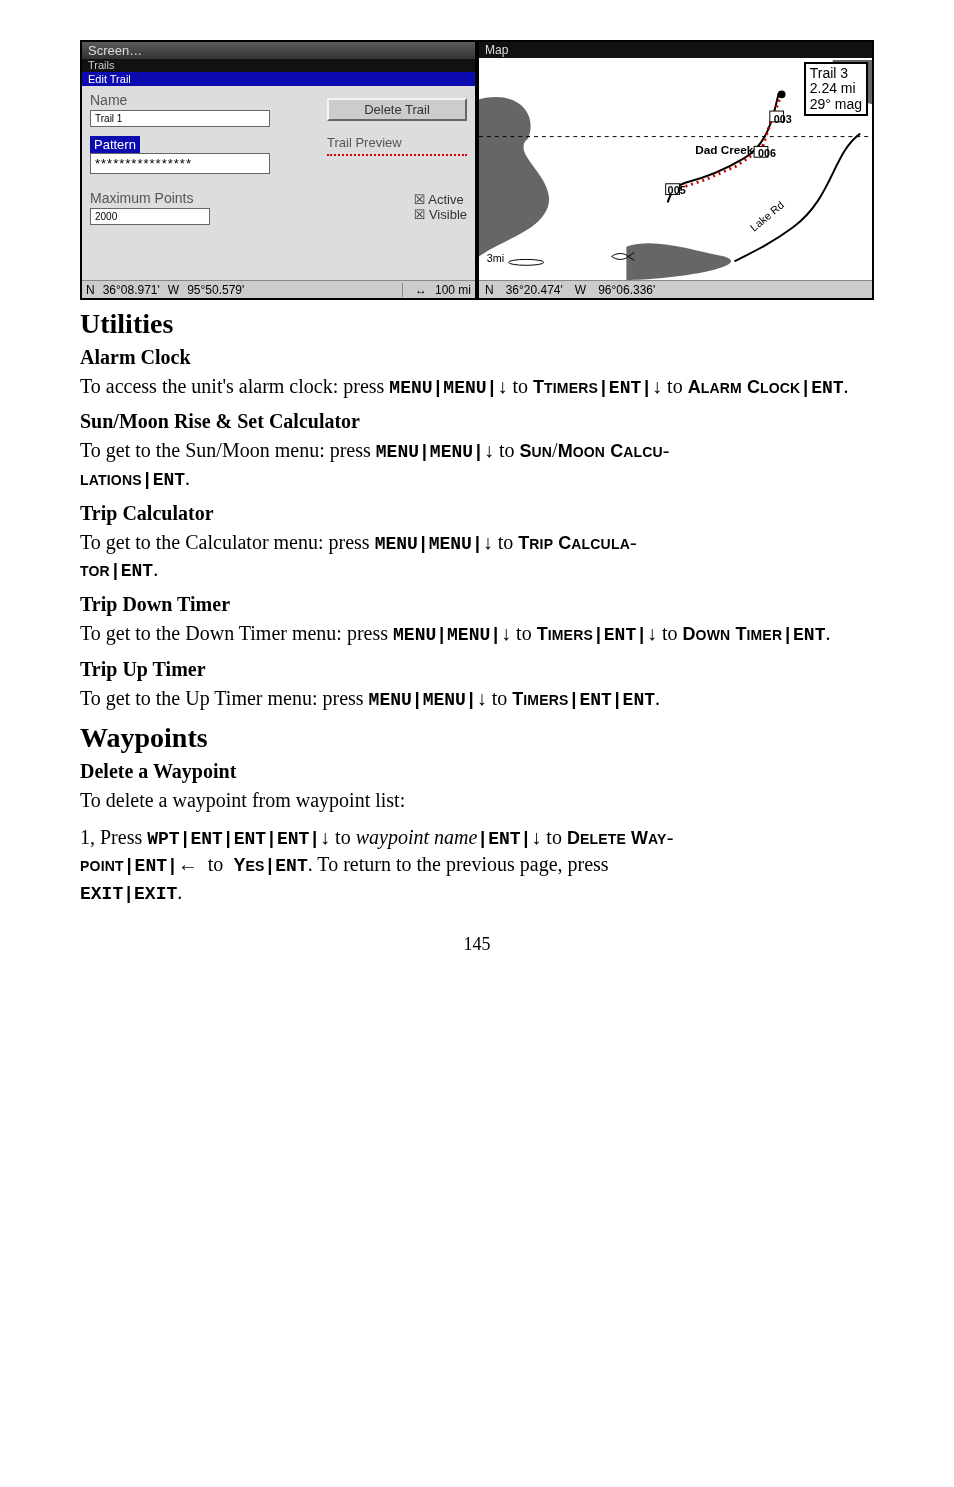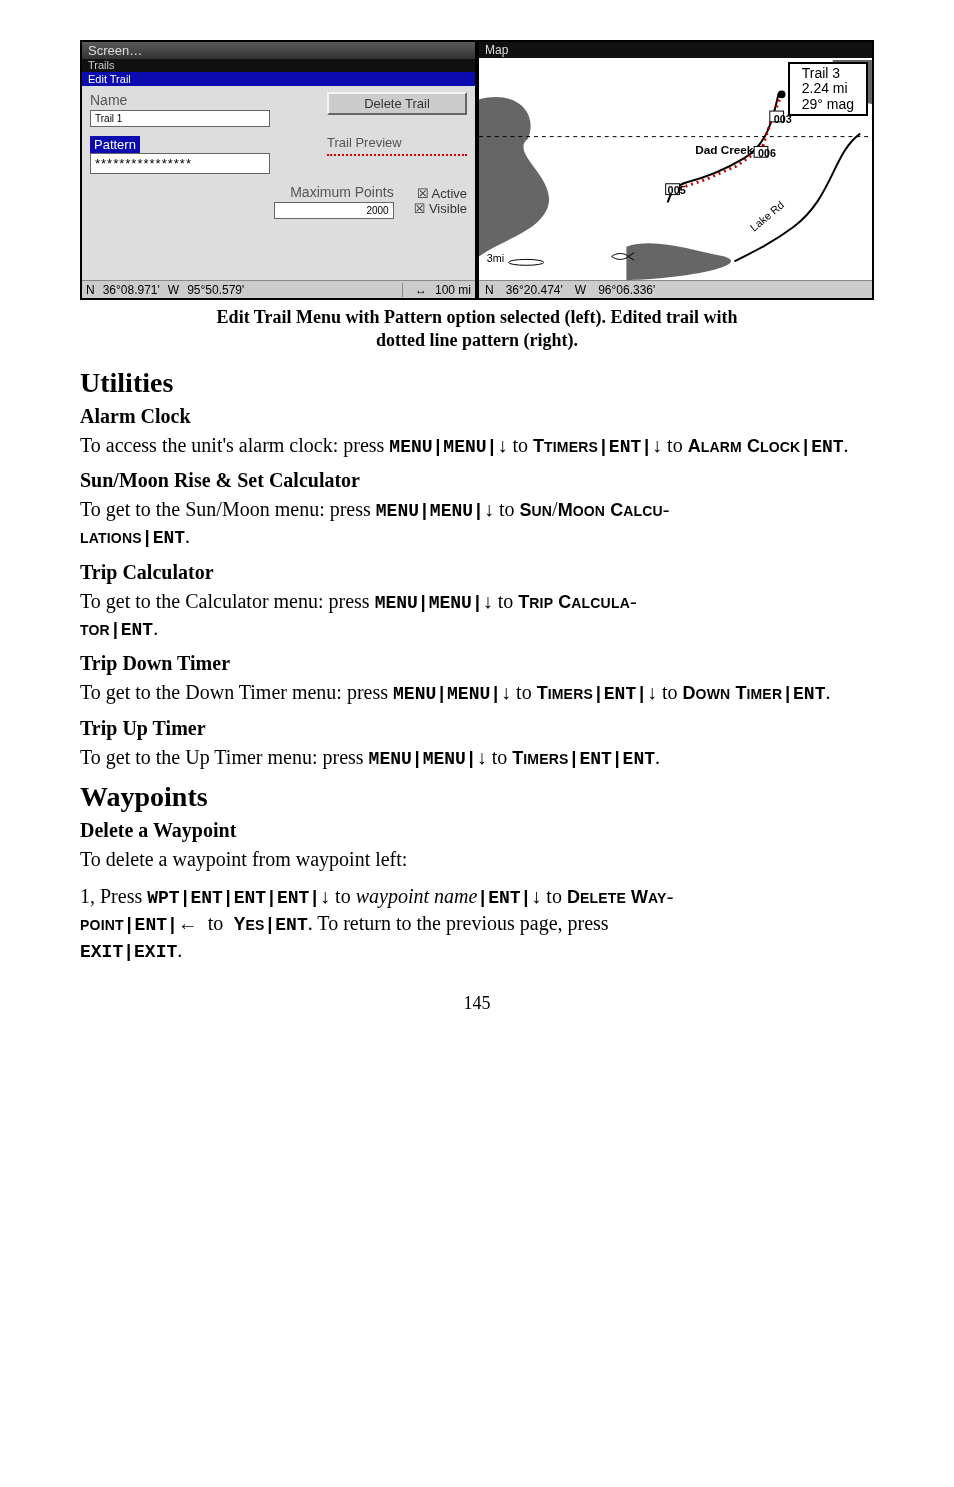--- a/index.html
+++ b/index.html
@@ -145,21 +145,21 @@
     background: #fff;
     height: 224px;
   }
   .info-box {
     position: absolute;
     top: 4px;
     right: 4px;
     border: 2px solid #000;
     background: #fff;
     font-size: 14px;
-    padding: 2px 12px;
+    padding: 2px 4px;
     line-height: 1.1;
   }
   .status-right {
     position: absolute;
     bottom: 0;
     left: 0;
     right: 0;
     height: 18px;
     background: #ccc;
     border-top: 1px solid #888;
@@ -248,41 +248,41 @@
 
 <div class="page">
 
   <div class="figure-row">
 
     <div class="screenshot screenshot-left">
       <div class="titlebar-outer">Screen…</div>
       <div class="titlebar-dark">Trails</div>
       <div class="titlebar-sel">Edit Trail</div>
       <div class="left-body">
-        <div style="display:flex; align-items:flex-start; gap:20px;">
+        <div style="display:flex; align-items:center; gap:20px;">
           <div style="flex:1;">
             <div class="field-label">Name</div>
             <div class="field-input" style="width:180px;">Trail 1</div>
           </div>
           <div class="btn3d" style="width:140px;">Delete Trail</div>
         </div>
 
 
         <div style="display:flex; align-items:flex-start; gap:24px; margin-top:8px;">
           <div style="flex:1;">
             <div class="pattern-sel">Pattern</div>
             <div class="pattern-box">****************</div>
           </div>
           <div>
             <div class="trail-preview-label">Trail Preview</div>
             <div class="trail-preview-line"></div>
           </div>
         </div>
 
-        <div style="display:flex; align-items:flex-start; gap:20px; margin-top:10px;text-align:right;">
+        <div style="display:flex; align-items:flex-start; gap:20px; margin-top:16px;">
           <div style="flex:1;">
             <div class="field-label">Maximum Points</div>
             <div class="field-input" style="width:120px;">2000</div>
           </div>
           <div style="padding-top:2px;">
             <div class="cbmark">☒ <span>Active</span></div>
             <div class="cbmark">☒ <span>Visible</span></div>
           </div>
         </div>
       </div>
@@ -342,24 +342,20 @@
       </div>
       <div class="status-right">
         <span>N</span>
         <span>36°20.474'</span>
         <span>W</span>
         <span>96°06.336'</span>
       </div>
     </div>
   </div>
 
-  <div class="caption">
-    <span>Edit Trail Menu with Pattern option selected (left). Edited trail with</span><br>
-    <span>dotted line pattern (right).</span>
-  </div>
 
   <h2 class="section">Utilities</h2>
 
   <div class="subhead">Alarm Clock</div>
   <p class="body">
     <span>To access the unit's alarm clock: press </span><span class="kbd">MENU</span><span class="kbd">|</span><span class="kbd">MENU</span><span class="kbd">|</span><span class="arrow">↓</span><span> to </span><span class="sc-lg">T</span><span class="sc" style="font-size:14px;">TIMERS</span><span class="kbd">|</span><span class="kbd">ENT</span><span class="kbd">|</span><span class="arrow">↓</span>
     to <span class="sc-lg">A</span><span class="sc">LARM</span> <span class="sc-lg">C</span><span class="sc">LOCK</span><span class="kbd">|</span><span class="kbd">ENT</span><span>.</span>
   </p>
 
   <div class="subhead">Sun/Moon Rise &amp; Set Calculator</div>
@@ -378,21 +374,21 @@
     to <span class="sc-lg">D</span><span class="sc">OWN</span> <span class="sc-lg">T</span><span class="sc">IMER</span><span class="kbd">|</span><span class="kbd">ENT</span><span>.</span>
   </p>
 
   <div class="subhead">Trip Up Timer</div>
   <p class="body">
     <span>To get to the Up Timer menu: press </span><span class="kbd">MENU</span><span class="kbd">|</span><span class="kbd">MENU</span><span class="kbd">|</span><span class="arrow">↓</span><span> to </span><span class="sc-lg">T</span><span class="sc">IMERS</span><span class="kbd">|</span><span class="kbd">ENT</span><span class="kbd">|</span><span class="kbd">ENT</span><span>.</span>
   </p>
 
   <h2 class="section">Waypoints</h2>
   <div class="subhead">Delete a Waypoint</div>
-  <p class="body">To delete a waypoint from waypoint left:</p>
+  <p class="body">To delete a waypoint from waypoint list:</p>
 
   <p class="body justify">
     <span>1, Press </span><span class="kbd">WPT</span><span class="kbd">|</span><span class="kbd">ENT</span><span class="kbd">|</span><span class="kbd">ENT</span><span class="kbd">|</span><span class="kbd">ENT</span><span class="kbd">|</span><span class="arrow">↓</span><span> to </span><span class="italic">waypoint name</span><span class="kbd">|</span><span class="kbd">ENT</span><span class="kbd">|</span><span class="arrow">↓</span><span> to </span><span class="sc-lg">D</span><span class="sc">ELETE</span> <span class="sc-lg">W</span><span class="sc">AY</span>-<br><span class="sc">POINT</span><span class="kbd">|</span><span class="kbd">ENT</span><span class="kbd">|</span><span class="arrow">←</span> &nbsp;to&nbsp; <span class="sc-lg">Y</span><span class="sc">ES</span><span class="kbd">|</span><span class="kbd">ENT</span><span>. To return to the previous page, press</span>
     <br><span class="kbd">EXIT</span><span class="kbd">|</span><span class="kbd">EXIT</span><span>.</span>
   </p>
 
   <div class="page-num">145</div>
 </div>
 
 </body></html>

